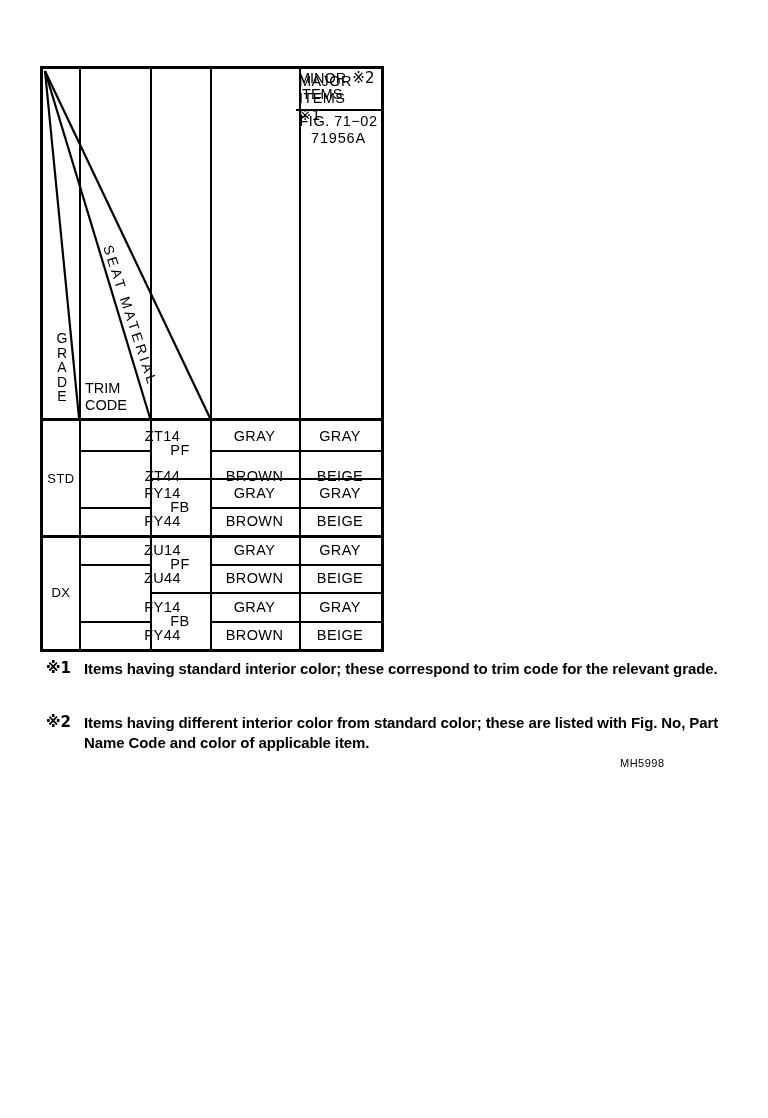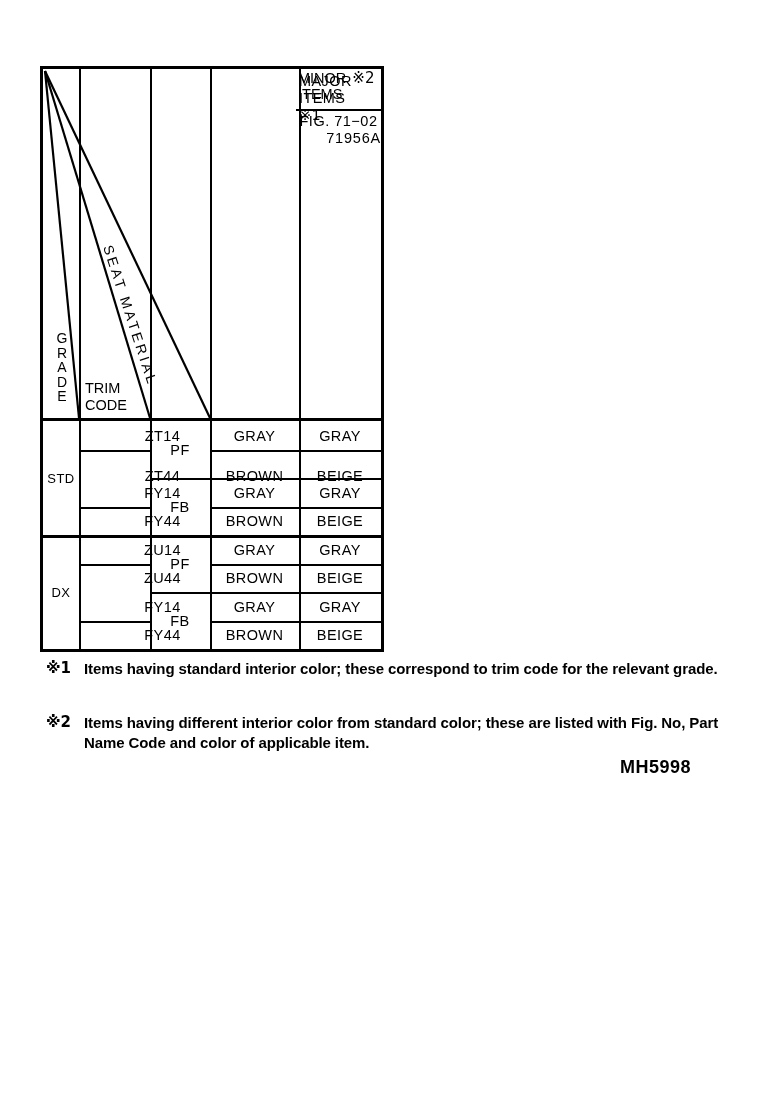--- a/index.html
+++ b/index.html
@@ -90,21 +90,21 @@
     display: flex;
     align-items: baseline;
     justify-content: flex-start;
     padding-left: 2px;
     border-bottom: 2px solid #000;
     padding-bottom: 7px;
   }
   #minor-title-text { text-align: left; line-height: 15.5px; }
   #minor-mark { margin-left: 6px; font-size: 15px; }
   #minor-fig { padding-top: 2px; line-height: 16.5px; letter-spacing: .5px;}
-  #minor-code { line-height: 16.5px; letter-spacing: .8px; text-align: right; }
+  #minor-code { line-height: 16.5px; letter-spacing: .8px; }
 
   .mark { font-family: "DejaVu Sans", sans-serif; }
 
   
   #grade-label {
     position: absolute;
     left: 6px;
     top: 262px;
     width: 26px;
     text-align: center;
@@ -202,22 +202,22 @@
     font-size: 15px;
     font-weight: bold;
     font-family: "DejaVu Sans", sans-serif;
   }
   .fn-text { flex: 1; font-weight: bold; letter-spacing: -.1px; }
 
   #ref-code {
     position: absolute;
     left: 620px;
     top: 757px;
-    font-size: 18px;
-    font-weight: bold;
+    font-size: 11px;
+    font-weight: normal;
     letter-spacing: .5px;
   }
 </style>
 </head>
 <body>
 
 <div id="matrix-table">
 
   <div class="vrule v-grade"></div>
   <div class="vrule v-trim"></div>

